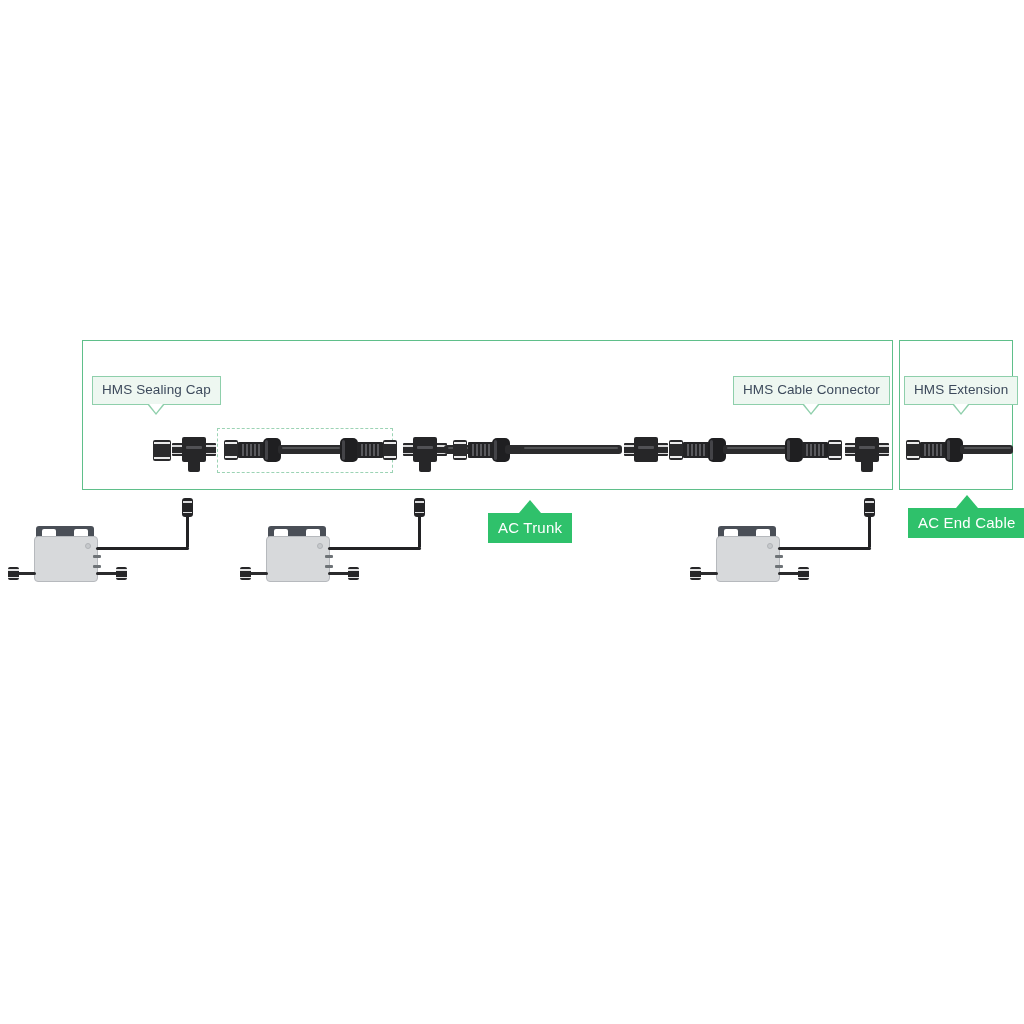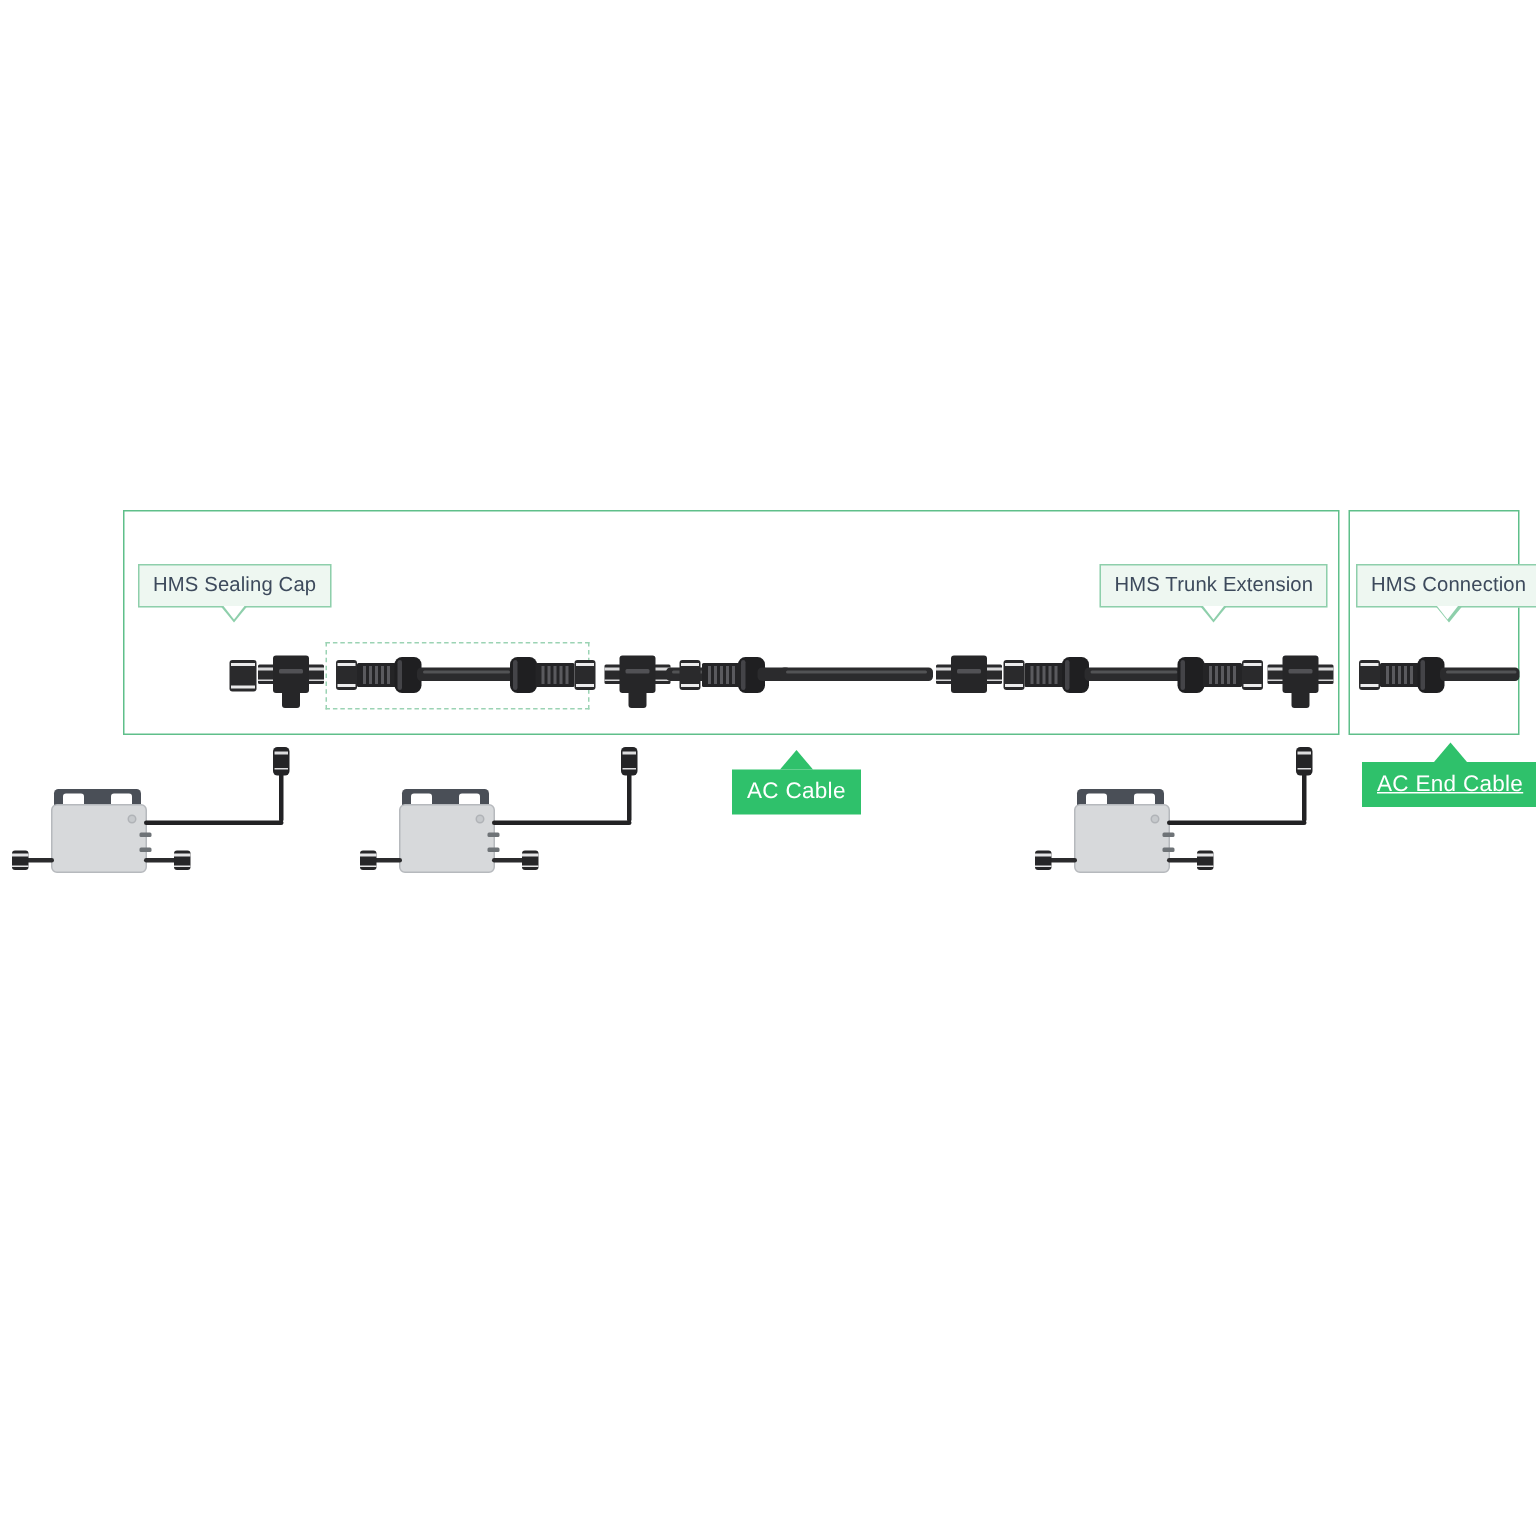--- a/index.html
+++ b/index.html
@@ -151,27 +151,27 @@
 
   <div class="label-box" style="left:92px;top:376px;">
     <span>HMS Sealing Cap</span>
     <span class="tri-out"></span>
     <span class="tri-in"></span>
   </div>
 
 
 
   <div class="label-box" style="left:733px;top:376px;">
-    <span>HMS Trunk Extension</span>
+    <span>HMS Cable Connector</span>
     <span class="tri-out"></span>
     <span class="tri-in"></span>
   </div>
 
   <div class="label-box" style="left:904px;top:376px;">
-    <span>HMS Connection</span>
+    <span>HMS Extension</span>
     <span class="tri-out"></span>
     <span class="tri-in"></span>
   </div>
 
   <div class="dash-box" style="left:217px;top:428px;width:176px;height:45px;"></div>
 
   <div class="cap" style="left:153px;top:440px;width:18px;height:21px;">
     <span class="band" style="top:2px;"></span>
     <span class="band" style="bottom:2px;"></span>
   </div>
@@ -339,23 +339,23 @@
     </span>
     <span class="nut" style="left:39px;top:2px;width:18px;height:24px;">
       <i class="g"></i>
     </span>
   </div>
   <div class="cable h" style="left:960px;top:445px;width:53px;"></div>
   <div class="cable-hl" style="left:964px;top:447px;width:47px;"></div>
 
   <div class="badge" style="left:488px;top:513px;">
     <span class="tri-up"></span>
-    <span>AC Cable</span>
-  </div>
-  <div class="badge" style="left:908px;top:508px;text-decoration:underline;">
+    <span>AC Trunk</span>
+  </div>
+  <div class="badge" style="left:908px;top:508px;">
     <span class="tri-up"></span>
     <span>AC End Cable</span>
   </div>
 
   <div class="inv" style="left:8px;top:520px;width:200px;height:80px;">
     <span class="bracket" style="left:28px;top:6px;width:58px;height:12px;">
       <i class="cut" style="left:6px;top:3px;width:14px;height:9px;"></i>
       <i class="cut" style="right:6px;top:3px;width:14px;height:9px;"></i>
     </span>
     <span class="chassis" style="left:26px;top:16px;width:64px;height:46px;">

